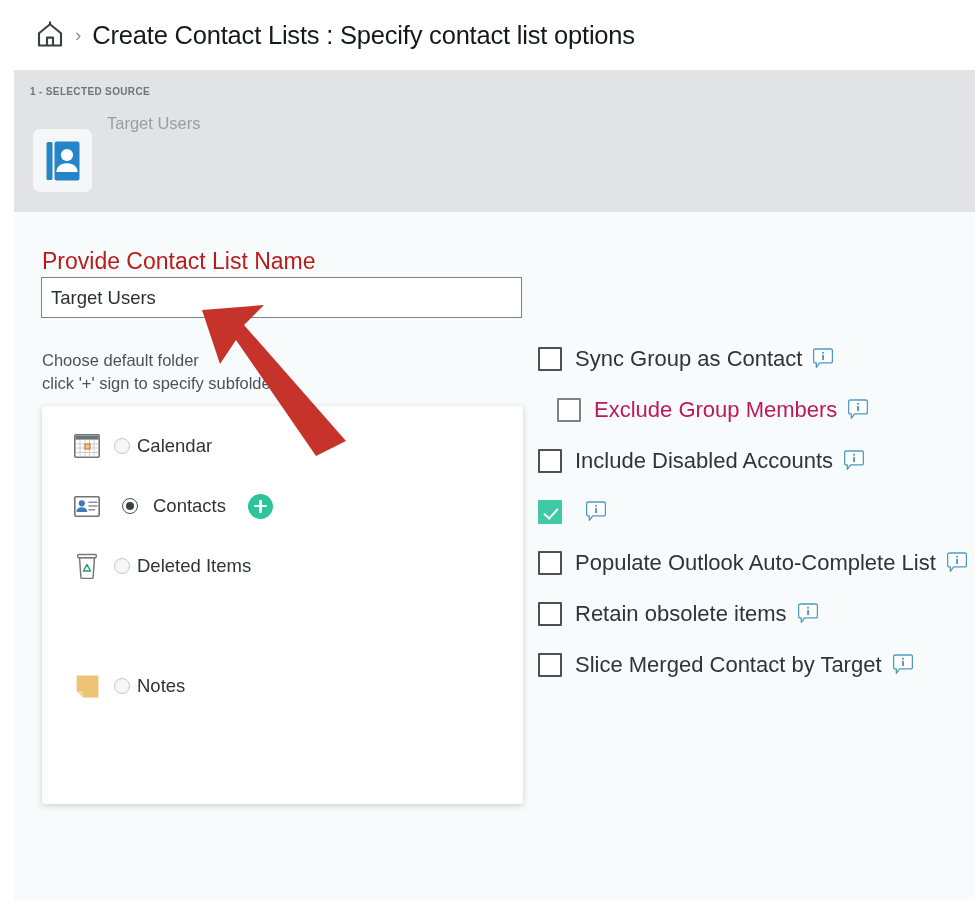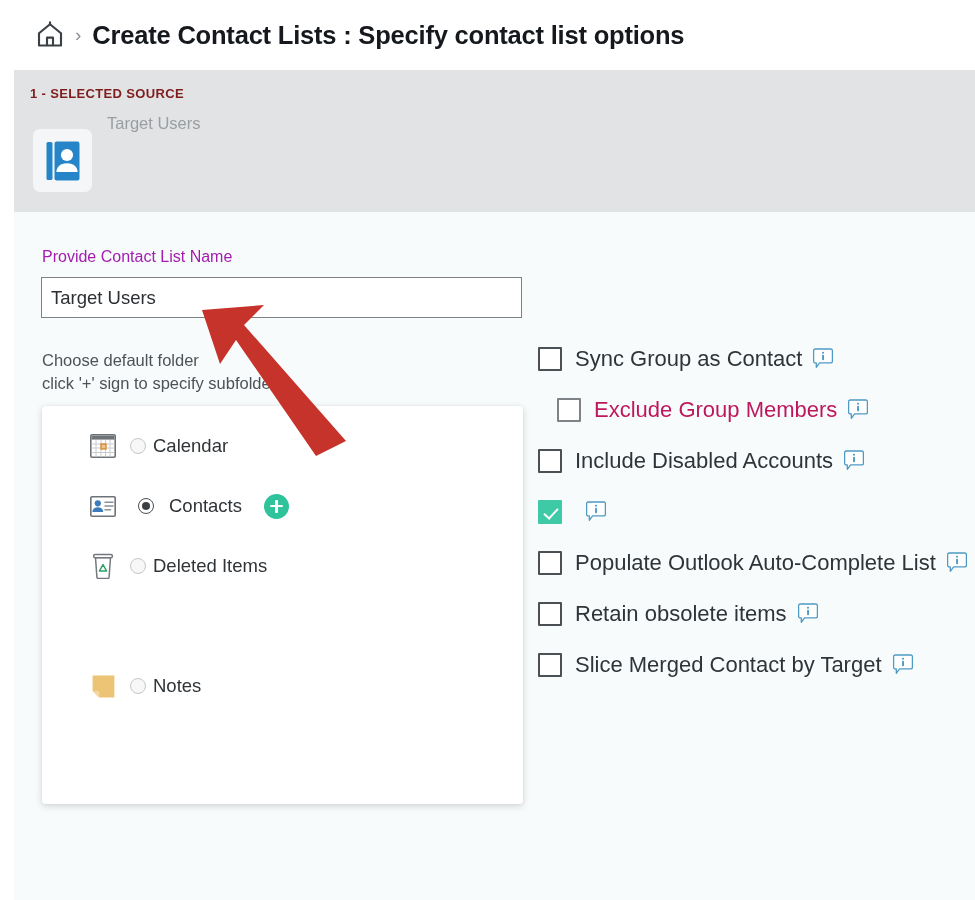--- a/index.html
+++ b/index.html
@@ -50,40 +50,40 @@
     color: #8a9097;
     font-size: 19px;
     font-weight: 400;
     margin-right: 11px;
     line-height: 1;
     position: relative;
     top: -1px;
   }
   .crumb-title {
     font-size: 25.5px;
-    font-weight: bold;
+    font-weight: normal;
     color: #15181c;
     letter-spacing: -0.2px;
     white-space: nowrap;
   }
 
   
   .source-band {
     position: absolute;
     left: 0; top: 70px;
     width: 961px;
     height: 142px;
     background: #e2e3e4;
   }
   .source-band-title {
     position: absolute;
     left: 16px; top: 16px;
-    font-size: 13px;
+    font-size: 10px;
     font-weight: bold;
-    color: #7f1d1d;
+    color: #737373;
     letter-spacing: 0.35px;
   }
   .source-card-label {
     position: absolute;
     left: 93px; top: 44px;
     font-size: 16.5px;
     color: #9a9ea2;
     white-space: nowrap;
   }
   .source-card-tile {
@@ -102,22 +102,22 @@
   .form-area {
     position: absolute;
     left: 0; top: 212px;
     width: 961px;
     height: 688px;
   }
 
   .field-label {
     position: absolute;
     left: 28px; top: 36px;
-    font-size: 16px;
-    color: #a21caf;
+    font-size: 23px;
+    color: #b91c1c;
   }
 
   .name-input {
     position: absolute;
     left: 27px; top: 65px;
     width: 481px; height: 41px;
     background: #ffffff;
     border: 1px solid #7d8287;
     font-family: "Liberation Sans", sans-serif;
     font-size: 18.5px;
@@ -140,21 +140,21 @@
   .folder-panel {
     position: absolute;
     left: 28px; top: 194px;
     width: 481px; height: 398px;
     background: #ffffff;
     border-radius: 3px;
     box-shadow: 0 2px 7px rgba(0,0,0,0.16), 0 0 1px rgba(0,0,0,0.12);
   }
   .folder-row {
     position: absolute;
-    left: 16px;
+    left: 0;
     width: 481px;
     height: 60px;
     display: flex;
     align-items: center;
     padding-left: 30px;
   }
   .folder-icon-slot {
     width: 30px; height: 30px;
     flex: 0 0 auto;
     display: flex; align-items: center; justify-content: center;

